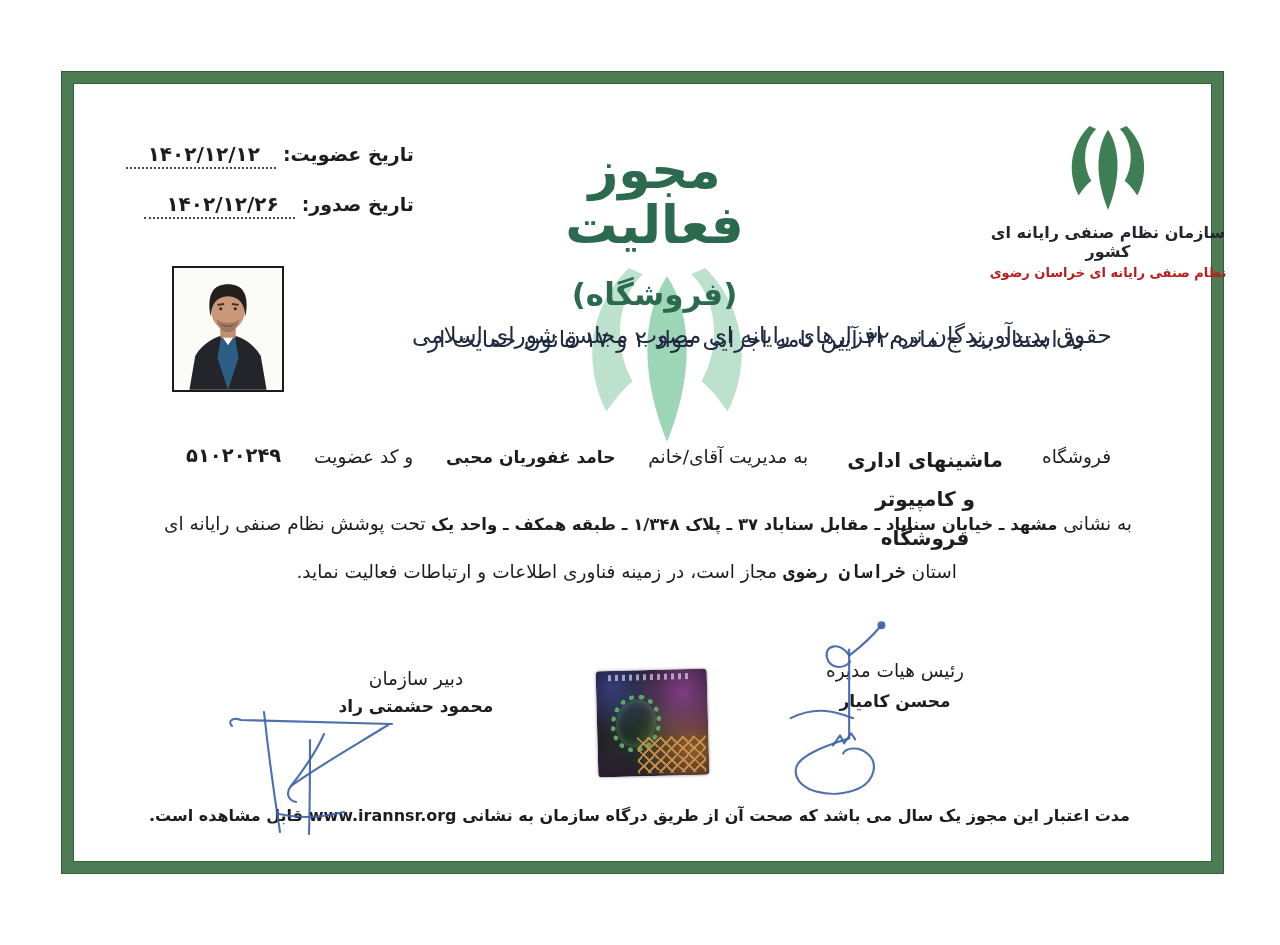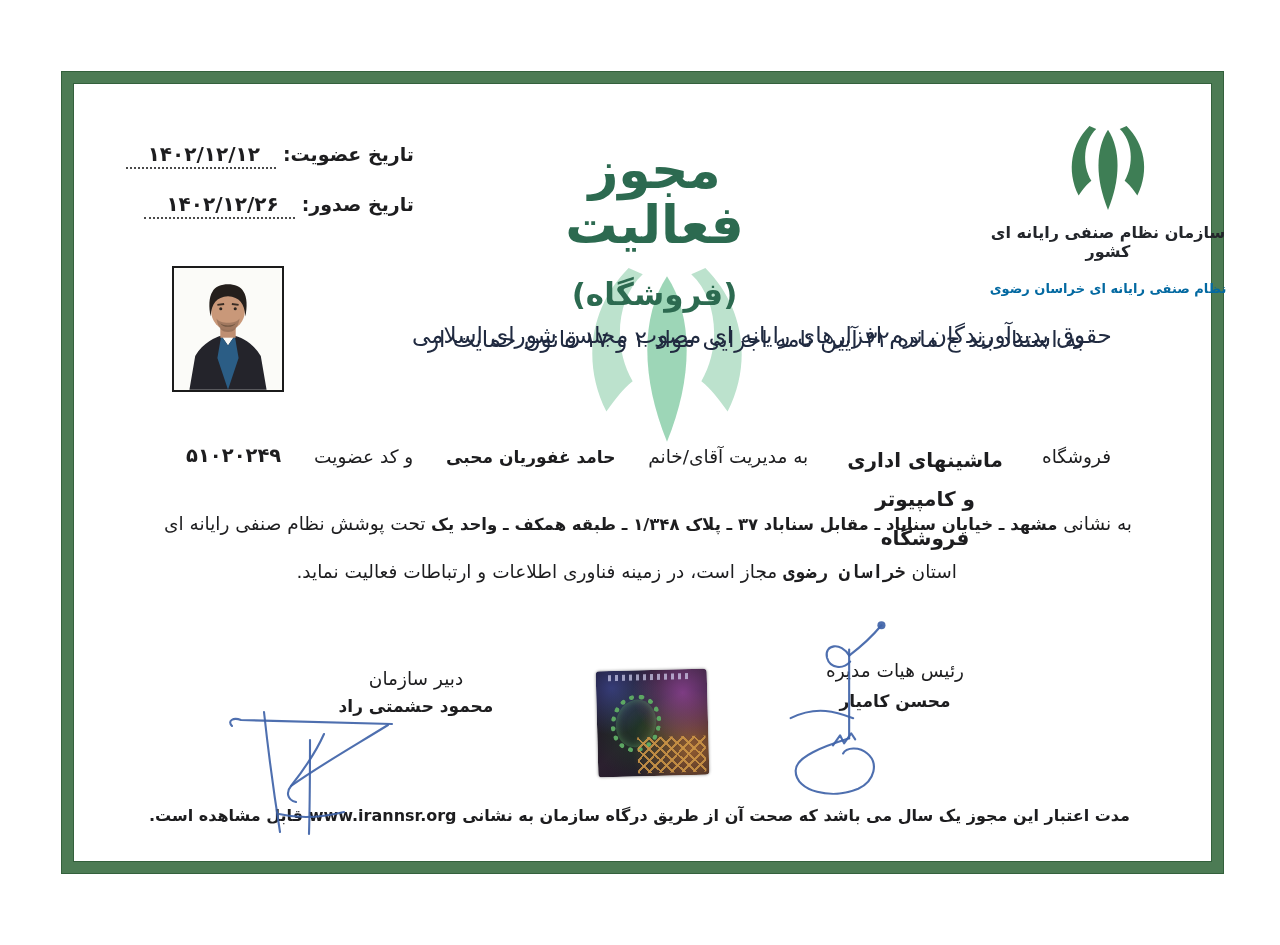--- a/index.html
+++ b/index.html
@@ -31,21 +31,21 @@
   .date-row.r1{top:142px;} .date-row.r2{top:192px;}
 
   
   .title-block{position:absolute;left:512px;top:143px;width:285px;text-align:center;z-index:3;}
   .title-main{font-size:52px;font-weight:bold;color:var(--title-green);line-height:1.05;}
   .title-sub{font-size:31px;font-weight:bold;color:var(--title-green);margin-top:24px;}
 
   
   .org-block{position:absolute;left:988px;top:124px;width:240px;text-align:center;z-index:3;}
   .org-line1{font-size:16px;font-weight:bold;margin-top:5px;color:#23262b;}
-  .org-line2{font-size:13px;font-weight:bold;margin-top:20px;color:#0369a1;}
+  .org-line2{font-size:13px;font-weight:bold;margin-top:4px;color:#b91c1c;}
 
   
   .photo{position:absolute;left:172px;top:266px;width:112px;height:126px;
     border:2px solid #1b1b1b;background:#fcfcfa;z-index:3;}
   .photo svg{display:block;width:100%;height:100%;}
 
   
   .watermark{position:absolute;left:566px;top:253px;width:202px;height:208px;z-index:1;opacity:.9;}
 
   

